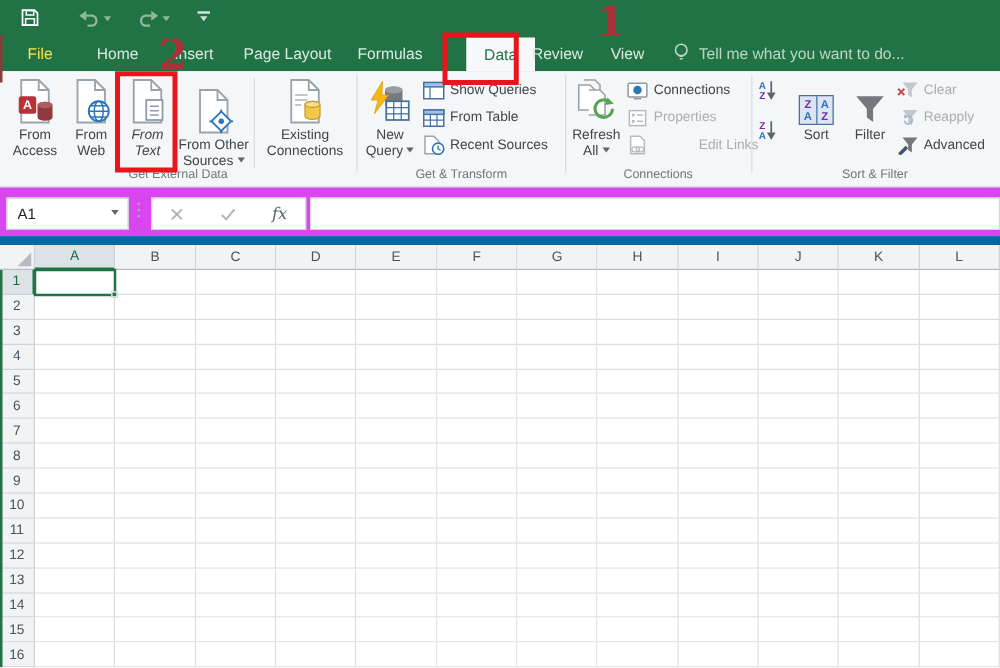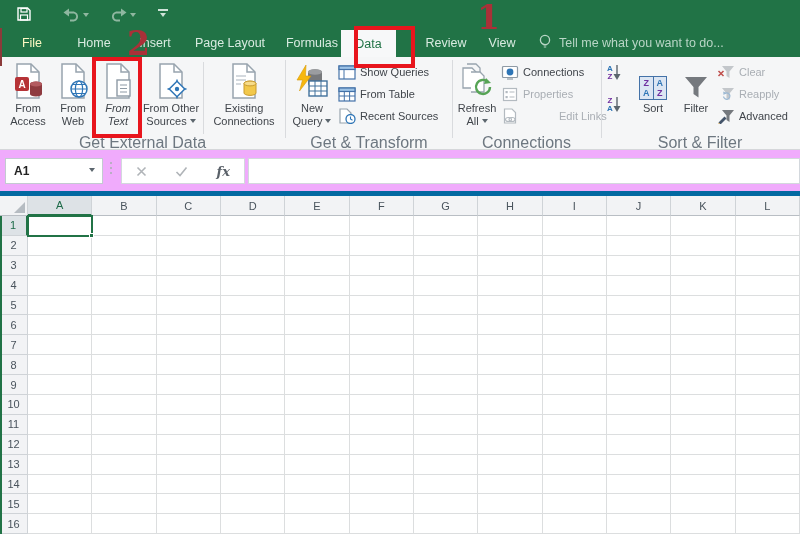--- a/index.html
+++ b/index.html
@@ -11,28 +11,28 @@
   .titlebar { position:absolute; left:0; top:0; width:800px; height:28px; background:#217346; }
   .qat { position:absolute; left:0; top:0; height:28px; display:flex; align-items:center; }
   .qat-btn { display:flex; align-items:center; justify-content:center; height:24px; padding:0 4px; }
   .qat-caret { width:0; height:0; border:3px solid transparent; border-top:4px solid #8fb7a0; margin-left:2px; margin-top:4px; }
   .qat-bar { display:block; width:10px; height:2px; background:#cfe3d8; margin-bottom:2px; }
 
   
   .tabrow { position:absolute; left:0; top:28px; width:800px; height:29px; background:#217346; }
   .tab { position:absolute; top:0; height:29px; display:flex; align-items:center; justify-content:center;
     color:#d9ebe1; font-size:12.5px; cursor:default; }
-  .tab.file { color:#fef9c3; }
+  .tab.file { color:#fde047; }
   .tab.selected { background:#f7f8f9; color:#217346; top:2px; height:27px; }
   .tellme { position:absolute; top:0; height:29px; display:flex; align-items:center; color:#b9d6c6; font-size:12.5px; }
   .tellme svg { margin-right:7px; }
 
   
   .ribbon { position:absolute; left:0; top:57px; width:800px; height:93px; background:#f5f6f7; border-bottom:1px solid #d5d7da; }
-  .grp-label { position:absolute; top:77px; font-size:16px; color:#6d7780; text-align:center; }
+  .grp-label { position:absolute; top:77px; font-size:10px; color:#6d7780; text-align:center; }
   .vsep { position:absolute; top:5px; height:72px; width:1px; background:#d9dbde; }
   .big-btn { position:absolute; top:3px; height:76px; display:flex; flex-direction:column; align-items:center; }
   .big-btn .ic { height:40px; display:flex; align-items:flex-end; justify-content:center; }
   .big-btn .lbl { margin-top:2px; font-size:11px; line-height:13px; color:#40454b; text-align:center; }
   .list-item { position:absolute; height:20px; display:flex; align-items:center; font-size:11px; color:#40454b; white-space:nowrap; }
   .list-item .ic { width:20px; display:flex; justify-content:center; margin-right:3px; }
   .list-item.disabled { color:#a9aeb4; }
   .caret { display:inline-block; width:0; height:0; border:3px solid transparent; border-top:4px solid #5c666e; margin-left:3px; vertical-align:-1px; }
   .small-btn { position:absolute; display:flex; align-items:center; }
   .azlet { font-size:8px; font-weight:bold; line-height:8px; text-align:center; display:block; }
@@ -41,21 +41,21 @@
   .sortbig .half { flex:1; display:flex; flex-direction:column; align-items:center; justify-content:center; }
   .sortbig .half:first-child { border-right:1px solid #4472a8; }
   .sortbig .azlet { font-size:9px; line-height:10px; }
 
   
   .icon-wrap { position:relative; }
   .access-badge { position:absolute; left:4px; top:17px; width:14px; height:14px; background:#b63337;
     color:#fff; font-size:10px; font-weight:bold; display:flex; align-items:center; justify-content:center; border-radius:2px; }
 
   
-  .fbar { position:absolute; left:0; top:150px; width:800px; height:46px; background:#f0abfc; border-bottom:5px solid #0369a1;font-weight:bold; }
+  .fbar { position:absolute; left:0; top:150px; width:800px; height:46px; background:#d946ef; border-bottom:7px solid #0369a1; }
   .namebox { position:absolute; left:5px; top:8px; width:98px; height:26px; background:#fff; border:1px solid #c3cad1;
     display:flex; align-items:center; font-size:12px; color:#222; padding-left:8px; }
   .namebox .caret { margin-left:auto; margin-right:7px; }
   .dots { position:absolute; left:110px; top:12px; display:flex; flex-direction:column; gap:3px; }
   .dots span { width:2px; height:2px; background:#a9aeb3; border-radius:50%; display:block; }
   .fxpanel { position:absolute; left:121px; top:8px; width:124px; height:26px; background:#fff; border:1px solid #d3d8dd;
     display:flex; align-items:center; justify-content:space-around; }
   .fx-label { font-family:"DejaVu Serif", serif; font-style:italic; font-size:13px; color:#5a6169; }
   .finput { position:absolute; left:248px; top:8px; width:552px; height:26px; background:#fff; border:1px solid #d3d8dd;
     font-size:12px; color:#222; display:flex; align-items:center; padding-left:6px; }
@@ -127,21 +127,21 @@
       </div>
     <div class="tab" style="left:126px; width:58px;">
         <span>Insert</span>
       </div>
     <div class="tab" style="left:188px; width:84px;">
         <span>Page Layout</span>
       </div>
     <div class="tab" style="left:274px; width:76px;">
         <span>Formulas</span>
       </div>
-    <div class="tab selected" style="left:341px; width:55px;justify-content:center;">
+    <div class="tab selected" style="left:373px; width:55px;justify-content:center;">
         <span>Data</span>
       </div>
     <div class="tab" style="left:416px; width:60px;">
         <span>Review</span>
       </div>
     <div class="tab" style="left:478px; width:48px;">
         <span>View</span>
       </div>
     <div class="tellme" style="left:538px;">
       <svg width="14" height="17" viewBox="0 0 14 17">
@@ -185,21 +185,21 @@
         <svg width="34" height="38" viewBox="0 0 34 38">
           <path d="M6 2 H20 L28 10 V36 H6 Z" fill="#fff" stroke="#98a4ae" stroke-width="1.5"></path>
           <path d="M20 2 V10 H28" fill="none" stroke="#98a4ae" stroke-width="1.5"></path>
           <rect x="16" y="18" width="13" height="16" fill="#fff" stroke="#8e9aa5" stroke-width="1.4"></rect>
           <path d="M19 23 H26 M19 26.5 H26 M19 30 H26" stroke="#8e9aa5" stroke-width="1.2" fill="none"></path>
         </svg>
       </span>
       <span class="lbl">From Text</span>
     </div>
 
-    <div class="big-btn" style="left:141px; width:60px;">
+    <div class="big-btn" style="left:141px; width:60px;justify-content:flex-end;">
       <span class="ic">
         <svg width="34" height="38" viewBox="0 0 34 38">
           <path d="M6 2 H20 L28 10 V36 H6 Z" fill="#fff" stroke="#98a4ae" stroke-width="1.5"></path>
           <path d="M20 2 V10 H28" fill="none" stroke="#98a4ae" stroke-width="1.5"></path>
           <rect x="17.5" y="21.5" width="11" height="11" transform="rotate(45 23 27)" fill="#fff" stroke="#2e75b6" stroke-width="1.5"></rect>
           <circle cx="23" cy="27" r="2.2" fill="#2e75b6"></circle>
           <path d="M23 17.5 V20 M23 34 V36.5 M13.5 27 H16 M30 27 H32.5" stroke="#2e75b6" stroke-width="1.4"></path>
         </svg>
       </span>
       <span class="lbl"><span>From Other Sources</span><span class="caret"></span></span>

